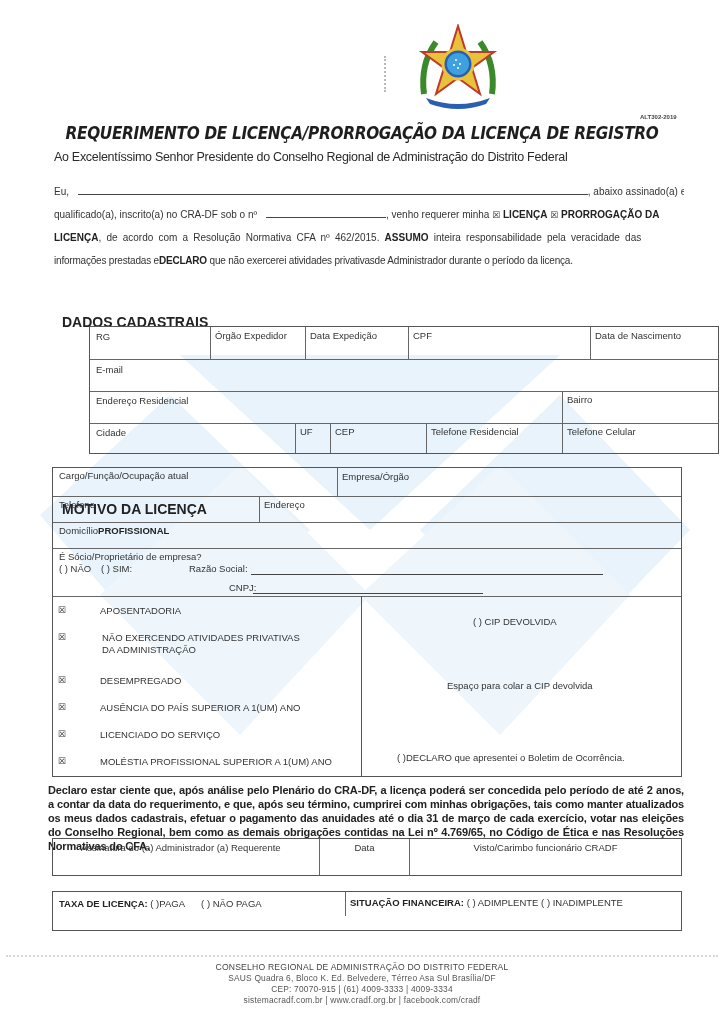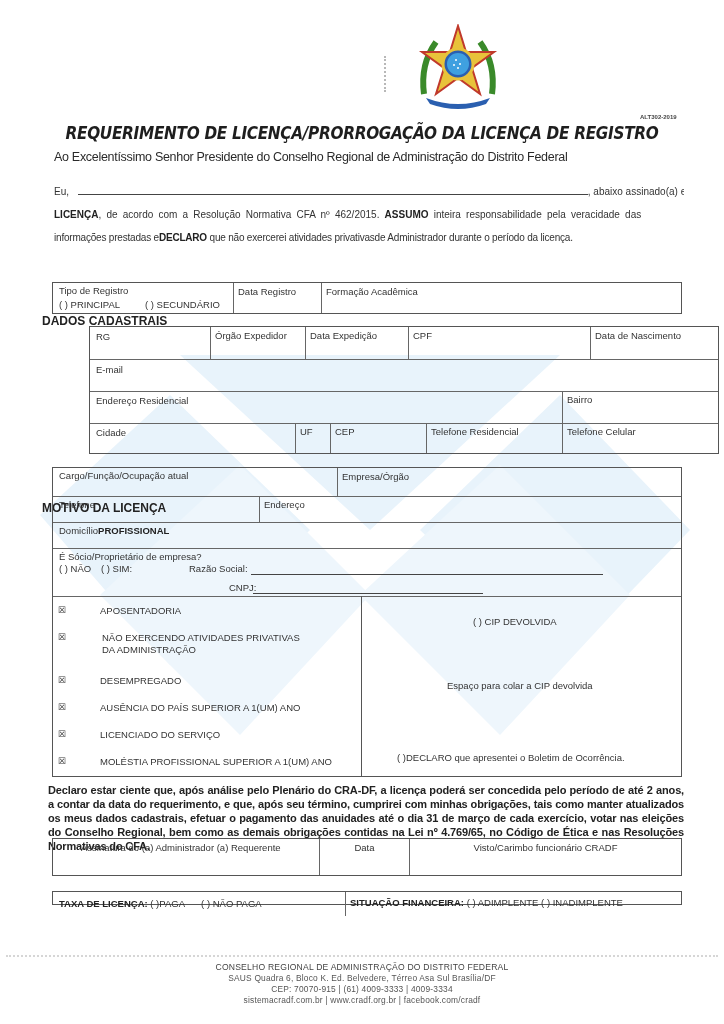--- a/index.html
+++ b/index.html
@@ -24,21 +24,21 @@
   .para { position: absolute; left: 54px; width: 630px; top: 180px; font-size: 10px; line-height: 23px; color: #333; text-align: justify; }
   .para .line { display: block; height: 23px; white-space: nowrap; overflow: hidden; }
   .blank { display: inline-block; border-bottom: 1px solid #444; height: 10px; vertical-align: baseline; }
   .b { font-weight: bold; color: #222; }
   .xbox { font-size: 9px; }
 
   
   .box { position: absolute; border: 1px solid #555; background: transparent; }
   .cell { position: absolute; border-left: 1px solid #666; padding: 3px 4px; font-size: 9.5px; color: #333; }
   .hline { position: absolute; border-top: 1px solid #666; height: 0; }
-  .section-label { position: absolute; left: 42px; font-size: 12px; font-weight: bold; color: #222; }
+  .section-label { position: absolute; left: 62px; font-size: 14px; font-weight: bold; color: #222; }
   .lbl { position: absolute; font-size: 9.5px; color: #333; white-space: nowrap; }
   .lbl-b { font-weight: bold; color: #222; }
   .uline { position: absolute; border-top: 1px solid #444; height: 0; }
 
   .motivo-item { position: absolute; left: 58px; font-size: 9.5px; color: #333; }
   .motivo-item .chk { position: absolute; left: 0; top: 0; font-size: 9px; }
   .motivo-item .txt { position: absolute; left: 42px; top: 0; width: 240px; line-height: 12px; }
 
   .decl { position: absolute; left: 48px; width: 636px; top: 783px; font-size: 11px; font-weight: bold; color: #222; line-height: 14px; text-align: justify; letter-spacing: -0.15px; }
 
@@ -77,38 +77,39 @@
 
   <div class="doc-code">ALT302-2019</div>
   <div class="doc-title">REQUERIMENTO DE LICENÇA/PRORROGAÇÃO DA LICENÇA DE REGISTRO</div>
   <div class="salutation">Ao Excelentíssimo Senhor Presidente do Conselho Regional de Administração do Distrito Federal</div>
 
   <div class="para">
     <span class="line" style="position:relative;">
       <span>Eu,</span>
       <span class="blank" style="width:510px; margin-left:6px;"></span><span>, abaixo assinado(a) e</span>
     </span>
+    <span class="line">
+      <span>qualificado(a), inscrito(a)  no CRA-DF sob o nº</span>
+      <span class="blank" style="width:120px; margin-left:6px;"></span><span>, venho requerer minha</span>
+      <span class="xbox">☒</span>
+      <span class="b">LICENÇA</span>
+      <span class="xbox">☒</span>
+      <span class="b">PRORROGAÇÃO DA</span>
+    </span>
     <span class="line" style="word-spacing:2.4px;">
       <span class="b">LICENÇA</span><span>, de acordo com a Resolução Normativa CFA nº 462/2015.</span>
       <span class="b">ASSUMO</span>
       <span>inteira responsabilidade pela veracidade das</span>
     </span>
     <span class="line" style="letter-spacing:-0.2px;">
       <span>informações prestadas e</span><span class="b">DECLARO</span>
       <span>que não exercerei atividades privativasde Administrador durante o período da licença.</span>
     </span>
   </div>
 
-  <div class="box" style="left:52px; top:282px; width:630px; height:32px;">
-    <div class="lbl" style="left:6px; top:2px;">Tipo de Registro</div>
-    <div class="lbl" style="left:6px; top:16px;">(   ) PRINCIPAL</div>
-    <div class="lbl" style="left:92px; top:16px;">(   ) SECUNDÁRIO</div>
-    <div class="cell" style="left:180px; top:0; width:80px; height:30px;"><span>Data Registro</span></div>
-    <div class="cell" style="left:268px; top:0; width:360px; height:30px;"><span>Formação Acadêmica</span></div>
-  </div>
 
   <div class="section-label" style="top:314px;">DADOS CADASTRAIS</div>
 
   <div class="box" style="left:52px; top:326px; width:630px; height:128px;margin-left:37px;">
     <div class="lbl" style="left:6px; top:4px;">RG</div>
     <div class="cell" style="left:120px; top:0; width:90px; height:32px;"><span>Órgão Expedidor</span></div>
     <div class="cell" style="left:215px; top:0; width:100px; height:32px;"><span>Data Expedição</span></div>
     <div class="cell" style="left:318px; top:0; width:180px; height:32px;"><span>CPF</span></div>
     <div class="cell" style="left:500px; top:0; width:128px; height:32px;"><span>Data de Nascimento</span></div>
 
@@ -184,21 +185,21 @@
   </div>
 
   <div class="decl">Declaro estar ciente que, após análise pelo Plenário do CRA-DF, a licença poderá ser concedida pelo período de até 2 anos, a contar da data do requerimento, e que, após seu término, cumprirei com minhas obrigações, tais como manter atualizados os meus dados cadastrais, efetuar o pagamento das anuidades até o dia 31 de março de cada exercício, votar nas eleições do Conselho Regional, bem como as demais obrigações contidas na Lei nº 4.769/65, no Código de Ética e nas Resoluções Normativas do CFA.</div>
 
   <div class="box" style="left:52px; top:838px; width:630px; height:38px;">
     <div class="lbl" style="left:28px; top:3px;">Assinatura do (a) Administrador (a) Requerente</div>
     <div class="cell" style="left:266px; top:0; width:90px; height:36px; text-align:center;"><span>Data</span></div>
     <div class="cell" style="left:356px; top:0; width:272px; height:36px; text-align:center;"><span>Visto/Carimbo funcionário CRADF</span></div>
   </div>
 
-  <div class="box" style="left:52px; top:891px; width:630px; height:14px;">
+  <div class="box" style="left:52px; top:891px; width:630px; height:40px;">
     <div class="lbl" style="left:6px; top:6px;">
       <span class="lbl-b">TAXA DE LICENÇA:</span>
       <span>(    )PAGA</span>
       <span style="margin-left:14px;">(    ) NÃO PAGA</span>
     </div>
     <div class="cell" style="left:292px; top:0; width:336px; height:24px; padding-top:5px;">
       <span class="lbl-b">SITUAÇÃO FINANCEIRA:</span>
       <span>(    ) ADIMPLENTE</span>
       <span>(    ) INADIMPLENTE</span>
     </div>

